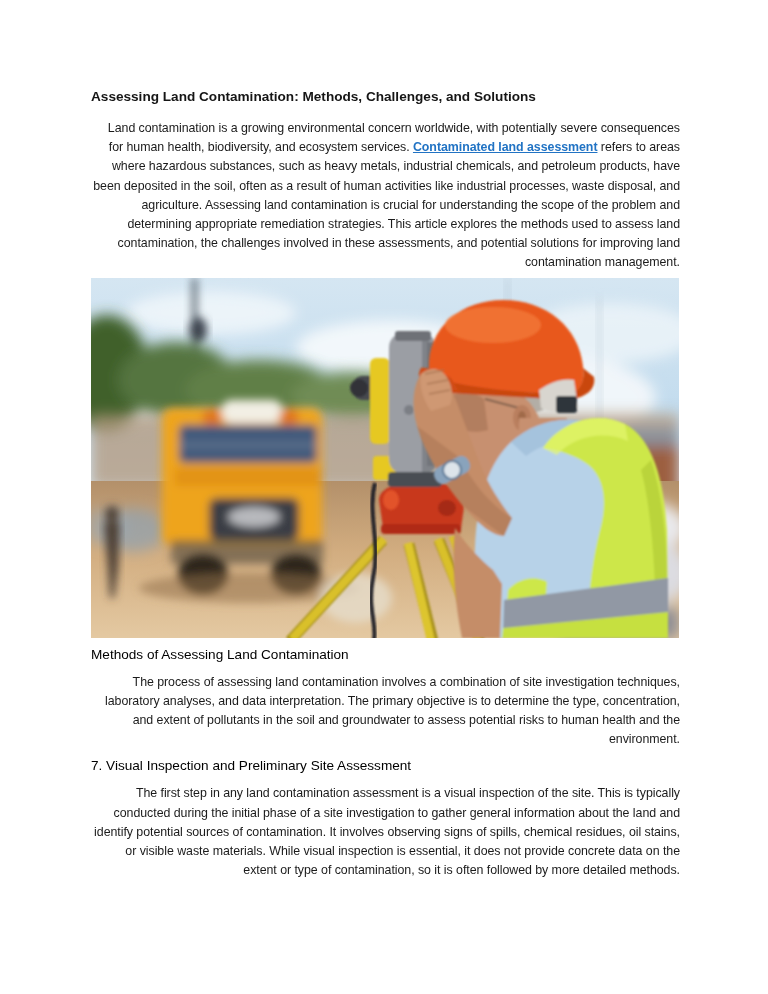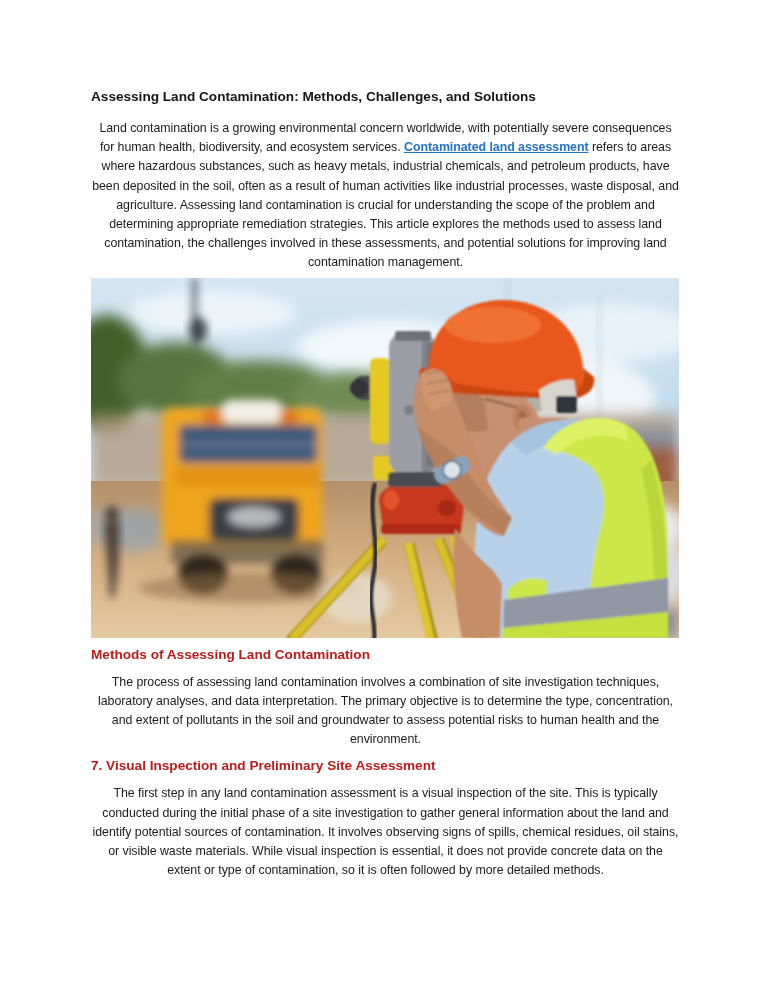--- a/index.html
+++ b/index.html
@@ -8,26 +8,26 @@
     font-family: "Liberation Sans", "DejaVu Sans", sans-serif;
     color: #1b1b1b;
     overflow: hidden;
   }
   .page { padding: 88px 88px 40px 91px; box-sizing: border-box; width: 768px; height: 994px; }
   h1.doc-title {
     font-size: 13.6px; line-height: 17px; font-weight: bold;
     color: #151515; margin: 0 0 14px 0;
   }
   h2.doc-heading {
-    font-size: 13.6px; line-height: 17px; font-weight: bold;
-    color: #b91c1c; margin: 8px 0 10px 0;
+    font-size: 13.6px; line-height: 17px; font-weight: normal;
+    color: #000000; margin: 8px 0 10px 0;
   }
   p.doc-para {
     font-size: 12.4px; line-height: 19.2px; margin: 0 0 5px 0;
-    color: #1b1b1b; text-align: center; letter-spacing: -0.05px;
+    color: #1b1b1b; text-align: right; letter-spacing: -0.05px;
   }
   a.doc-link { font-weight: bold; text-decoration: underline; cursor: pointer; }
   figure.photo-figure { margin: 0 0 6px 0; padding: 0; width: 588px; height: 360px; }
   figure.photo-figure svg { display: block; }
 </style>
 </head>
 <body>
 
 <div class="page">
 

